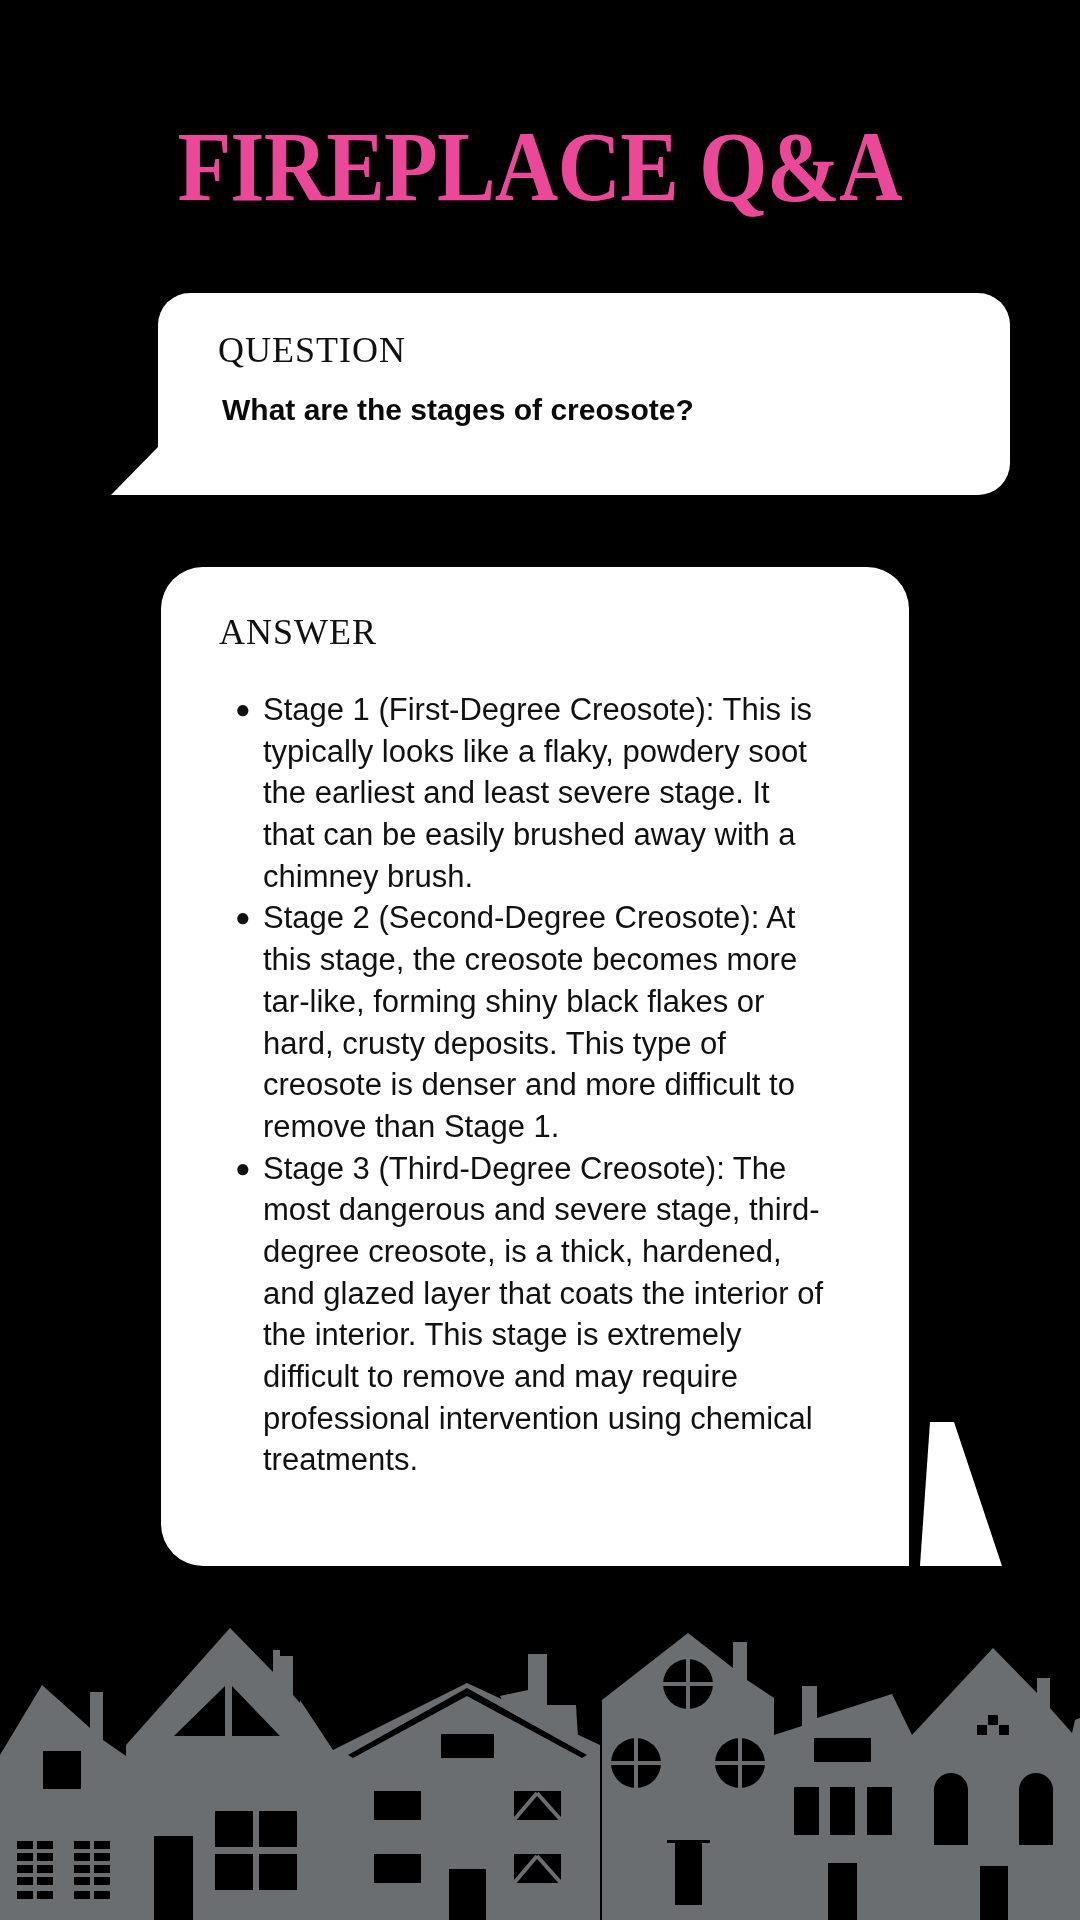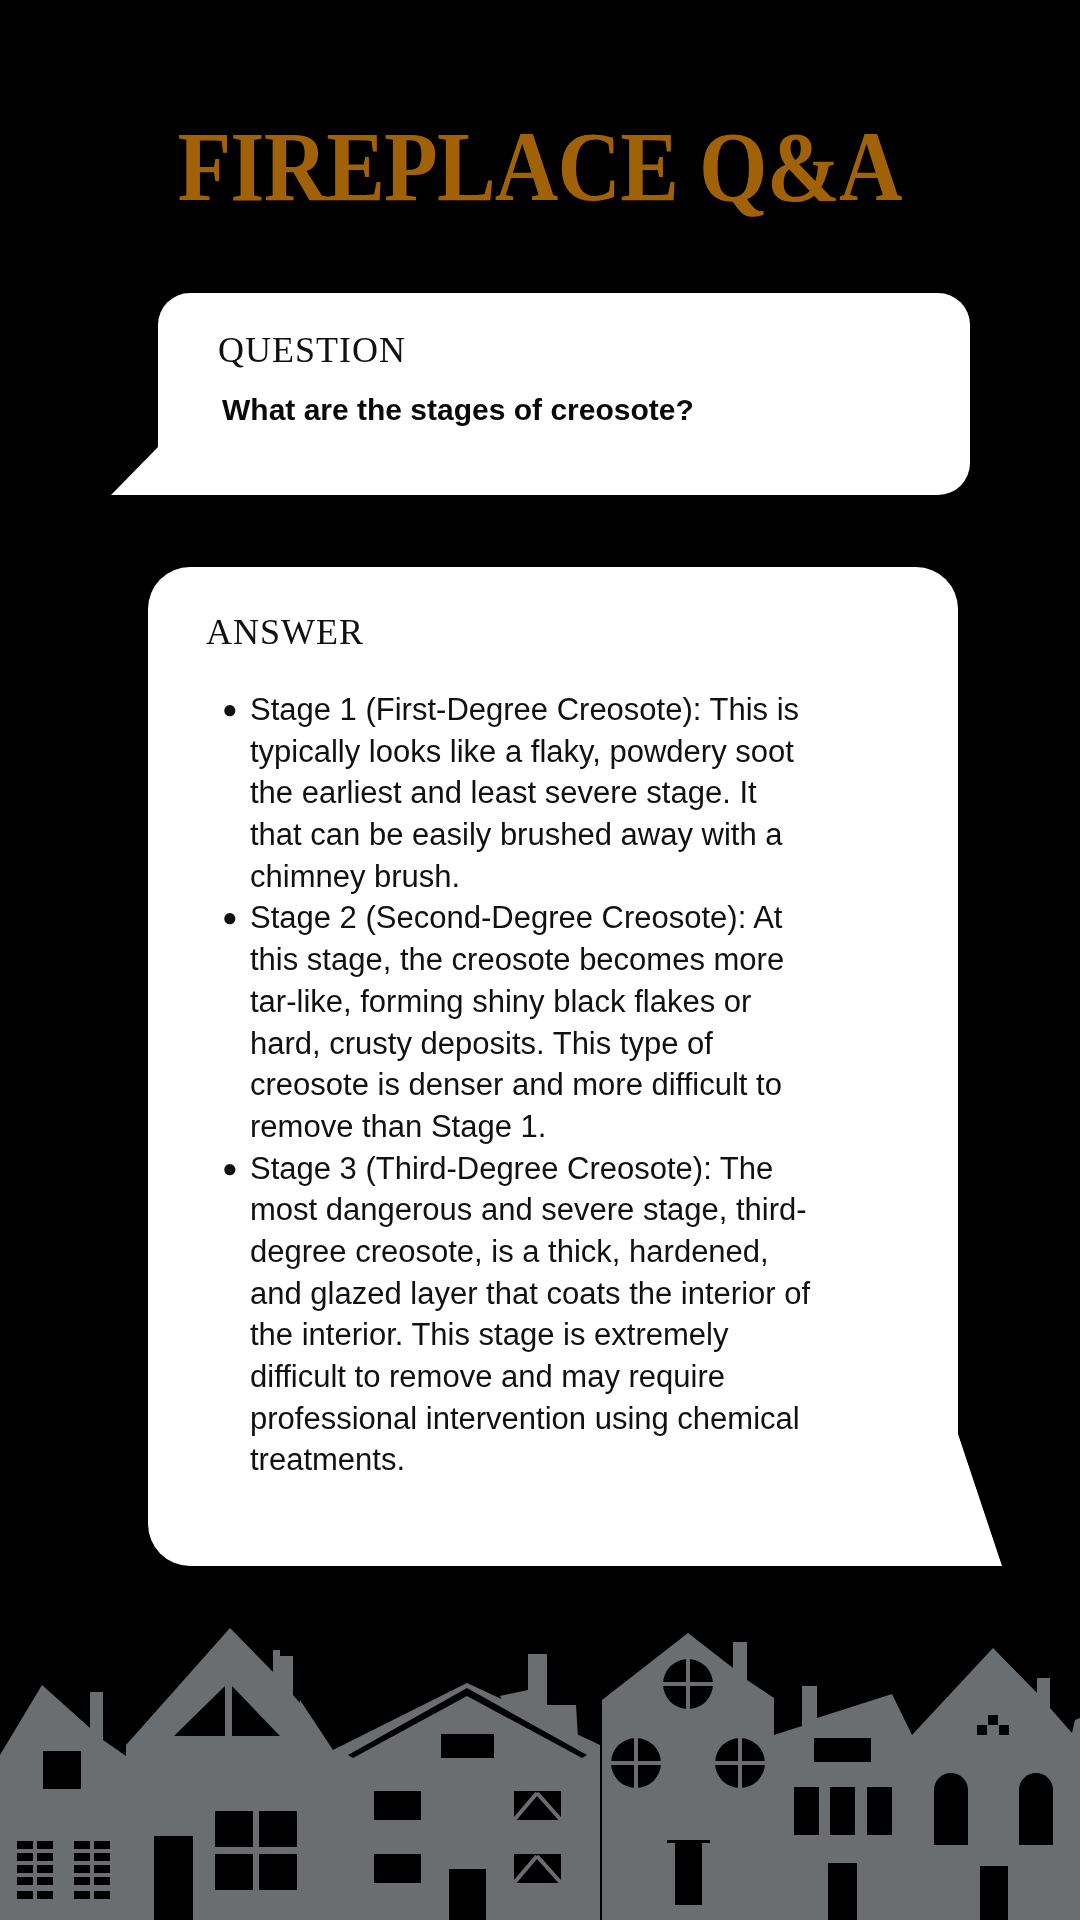--- a/index.html
+++ b/index.html
@@ -1,31 +1,31 @@
 <!DOCTYPE html>
 <html><head>
 <meta charset="utf-8">
 <style>
   html, body { margin:0; padding:0; }
   body { width:1080px; height:1920px; background:#000; position:relative; overflow:hidden; font-family:"Liberation Sans", sans-serif; }
   .title {
     position:absolute; left:0; top:112px; width:1080px; text-align:center;
-    font-family:"Liberation Serif", serif; font-weight:bold; color:#a16207;
+    font-family:"Liberation Serif", serif; font-weight:bold; color:#ec4899;
     font-size:100px; line-height:110px; letter-spacing:-1px;
   }
   .title span { display:inline-block; transform:scaleX(0.88); transform-origin:center; }
   .bubble { position:absolute; background:#fff; }
-  .q-bubble { left:158px; top:293px; width:812px; height:202px; border-radius:32px 32px 32px 0; }
+  .q-bubble { left:158px; top:293px; width:812px; height:202px; border-radius:32px 32px 32px 0;padding-left:40px; }
   .label {
     position:absolute; font-family:"Liberation Serif", serif; color:#111;
     font-size:36px; letter-spacing:1px; font-weight:normal;
   }
   .q-label { left:60px; top:36px; }
   .q-text { position:absolute; left:64px; top:100px; font-weight:bold; font-size:30px; color:#0a0a0a; }
-  .a-bubble { left:148px; top:567px; width:810px; height:999px; border-radius:42px 42px 0 42px; }
+  .a-bubble { left:161px; top:567px; width:748px; height:999px; border-radius:42px 42px 0 42px; }
   .a-label { left:58px; top:44px; }
   .a-list { position:absolute; left:58px; top:122px; width:740px; margin:0; padding:0; list-style:none; }
   .a-line { font-size:31px; line-height:41.7px; height:41.7px; color:#111; white-space:nowrap; position:relative; padding-left:44px; }
   .a-line .bullet { position:absolute; left:16px; top:0; font-size:26px; }
   .a-line b { font-weight:normal; }
   svg.tails { position:absolute; left:0; top:0; }
   svg.town { position:absolute; left:0; top:1600px; }
 </style>
 </head>
 <body>

